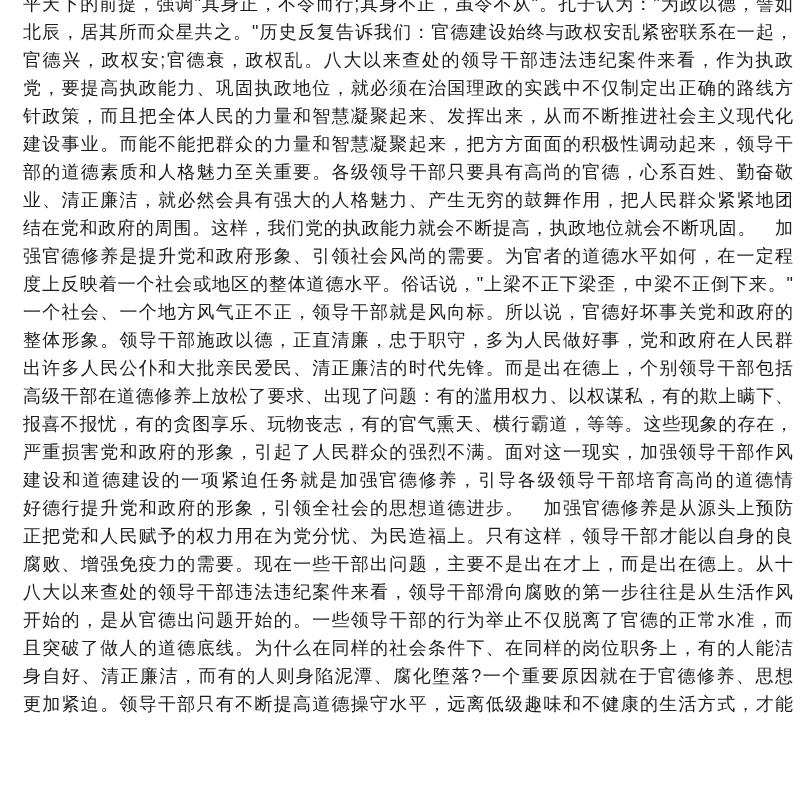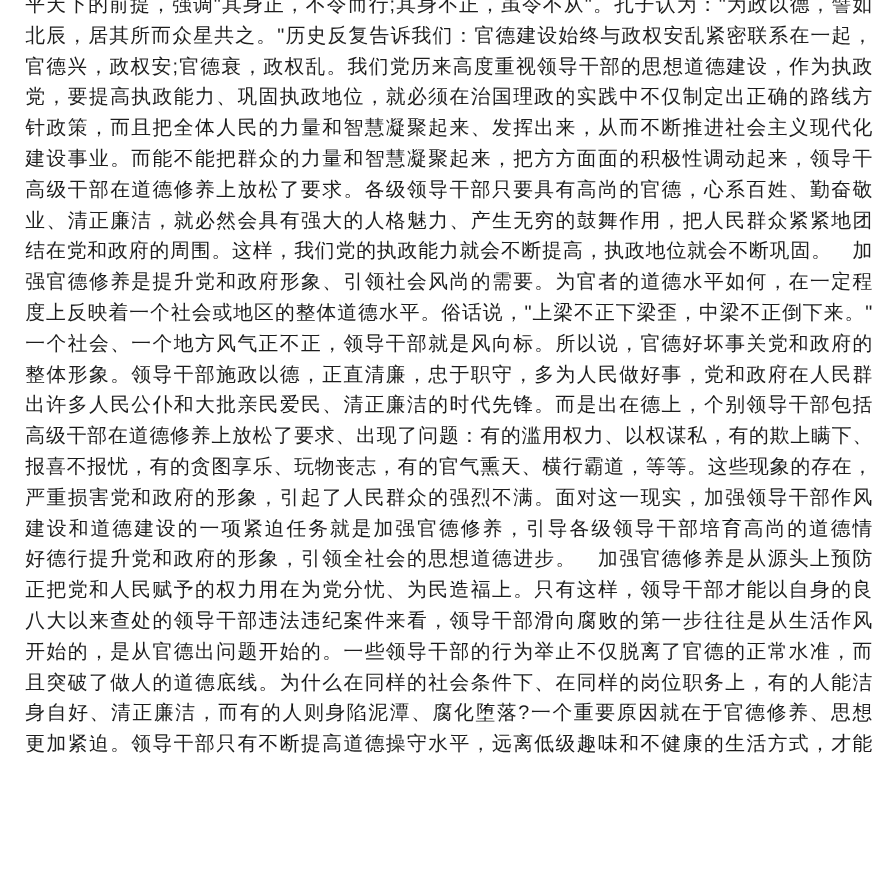--- a/index.html
+++ b/index.html
@@ -34,37 +34,38 @@
     text-align-last: justify;
   }
 </style>
 </head>
 <body>
 
 <div class="doc-page">
   <div class="text-block" style="color: rgb(29, 29, 29);">
       <div class="text-line">平天下的前提，强调"其身正，不令而行;其身不正，虽令不从"。孔子认为："为政以德，譬如</div>
       <div class="text-line">北辰，居其所而众星共之。"历史反复告诉我们：官德建设始终与政权安乱紧密联系在一起，</div>
-      <div class="text-line">官德兴，政权安;官德衰，政权乱。我们党历来高度重视领导干部的思想道德建设，作为执政</div>
+      <div class="text-line">官德兴，政权安;官德衰，政权乱。八大以来查处的领导干部违法违纪案件来看，作为执政</div>
       <div class="text-line">党，要提高执政能力、巩固执政地位，就必须在治国理政的实践中不仅制定出正确的路线方</div>
       <div class="text-line">针政策，而且把全体人民的力量和智慧凝聚起来、发挥出来，从而不断推进社会主义现代化</div>
       <div class="text-line">建设事业。而能不能把群众的力量和智慧凝聚起来，把方方面面的积极性调动起来，领导干</div>
-      <div class="text-line">高级干部在道德修养上放松了要求。各级领导干部只要具有高尚的官德，心系百姓、勤奋敬</div>
+      <div class="text-line">部的道德素质和人格魅力至关重要。各级领导干部只要具有高尚的官德，心系百姓、勤奋敬</div>
       <div class="text-line">业、清正廉洁，就必然会具有强大的人格魅力、产生无穷的鼓舞作用，把人民群众紧紧地团</div>
       <div class="text-line">结在党和政府的周围。这样，我们党的执政能力就会不断提高，执政地位就会不断巩固。　加</div>
       <div class="text-line">强官德修养是提升党和政府形象、引领社会风尚的需要。为官者的道德水平如何，在一定程</div>
       <div class="text-line">度上反映着一个社会或地区的整体道德水平。俗话说，"上梁不正下梁歪，中梁不正倒下来。"</div>
       <div class="text-line">一个社会、一个地方风气正不正，领导干部就是风向标。所以说，官德好坏事关党和政府的</div>
       <div class="text-line">整体形象。领导干部施政以德，正直清廉，忠于职守，多为人民做好事，党和政府在人民群</div>
       <div class="text-line">出许多人民公仆和大批亲民爱民、清正廉洁的时代先锋。而是出在德上，个别领导干部包括</div>
       <div class="text-line">高级干部在道德修养上放松了要求、出现了问题：有的滥用权力、以权谋私，有的欺上瞒下、</div>
       <div class="text-line">报喜不报忧，有的贪图享乐、玩物丧志，有的官气熏天、横行霸道，等等。这些现象的存在，</div>
       <div class="text-line">严重损害党和政府的形象，引起了人民群众的强烈不满。面对这一现实，加强领导干部作风</div>
       <div class="text-line">建设和道德建设的一项紧迫任务就是加强官德修养，引导各级领导干部培育高尚的道德情</div>
       <div class="text-line">好德行提升党和政府的形象，引领全社会的思想道德进步。　加强官德修养是从源头上预防</div>
       <div class="text-line">正把党和人民赋予的权力用在为党分忧、为民造福上。只有这样，领导干部才能以自身的良</div>
+      <div class="text-line">腐败、增强免疫力的需要。现在一些干部出问题，主要不是出在才上，而是出在德上。从十</div>
       <div class="text-line">八大以来查处的领导干部违法违纪案件来看，领导干部滑向腐败的第一步往往是从生活作风</div>
       <div class="text-line">开始的，是从官德出问题开始的。一些领导干部的行为举止不仅脱离了官德的正常水准，而</div>
       <div class="text-line">且突破了做人的道德底线。为什么在同样的社会条件下、在同样的岗位职务上，有的人能洁</div>
       <div class="text-line">身自好、清正廉洁，而有的人则身陷泥潭、腐化堕落?一个重要原因就在于官德修养、思想</div>
       <div class="text-line">更加紧迫。领导干部只有不断提高道德操守水平，远离低级趣味和不健康的生活方式，才能</div>
     </div>
 </div>
 
 </body></html>

